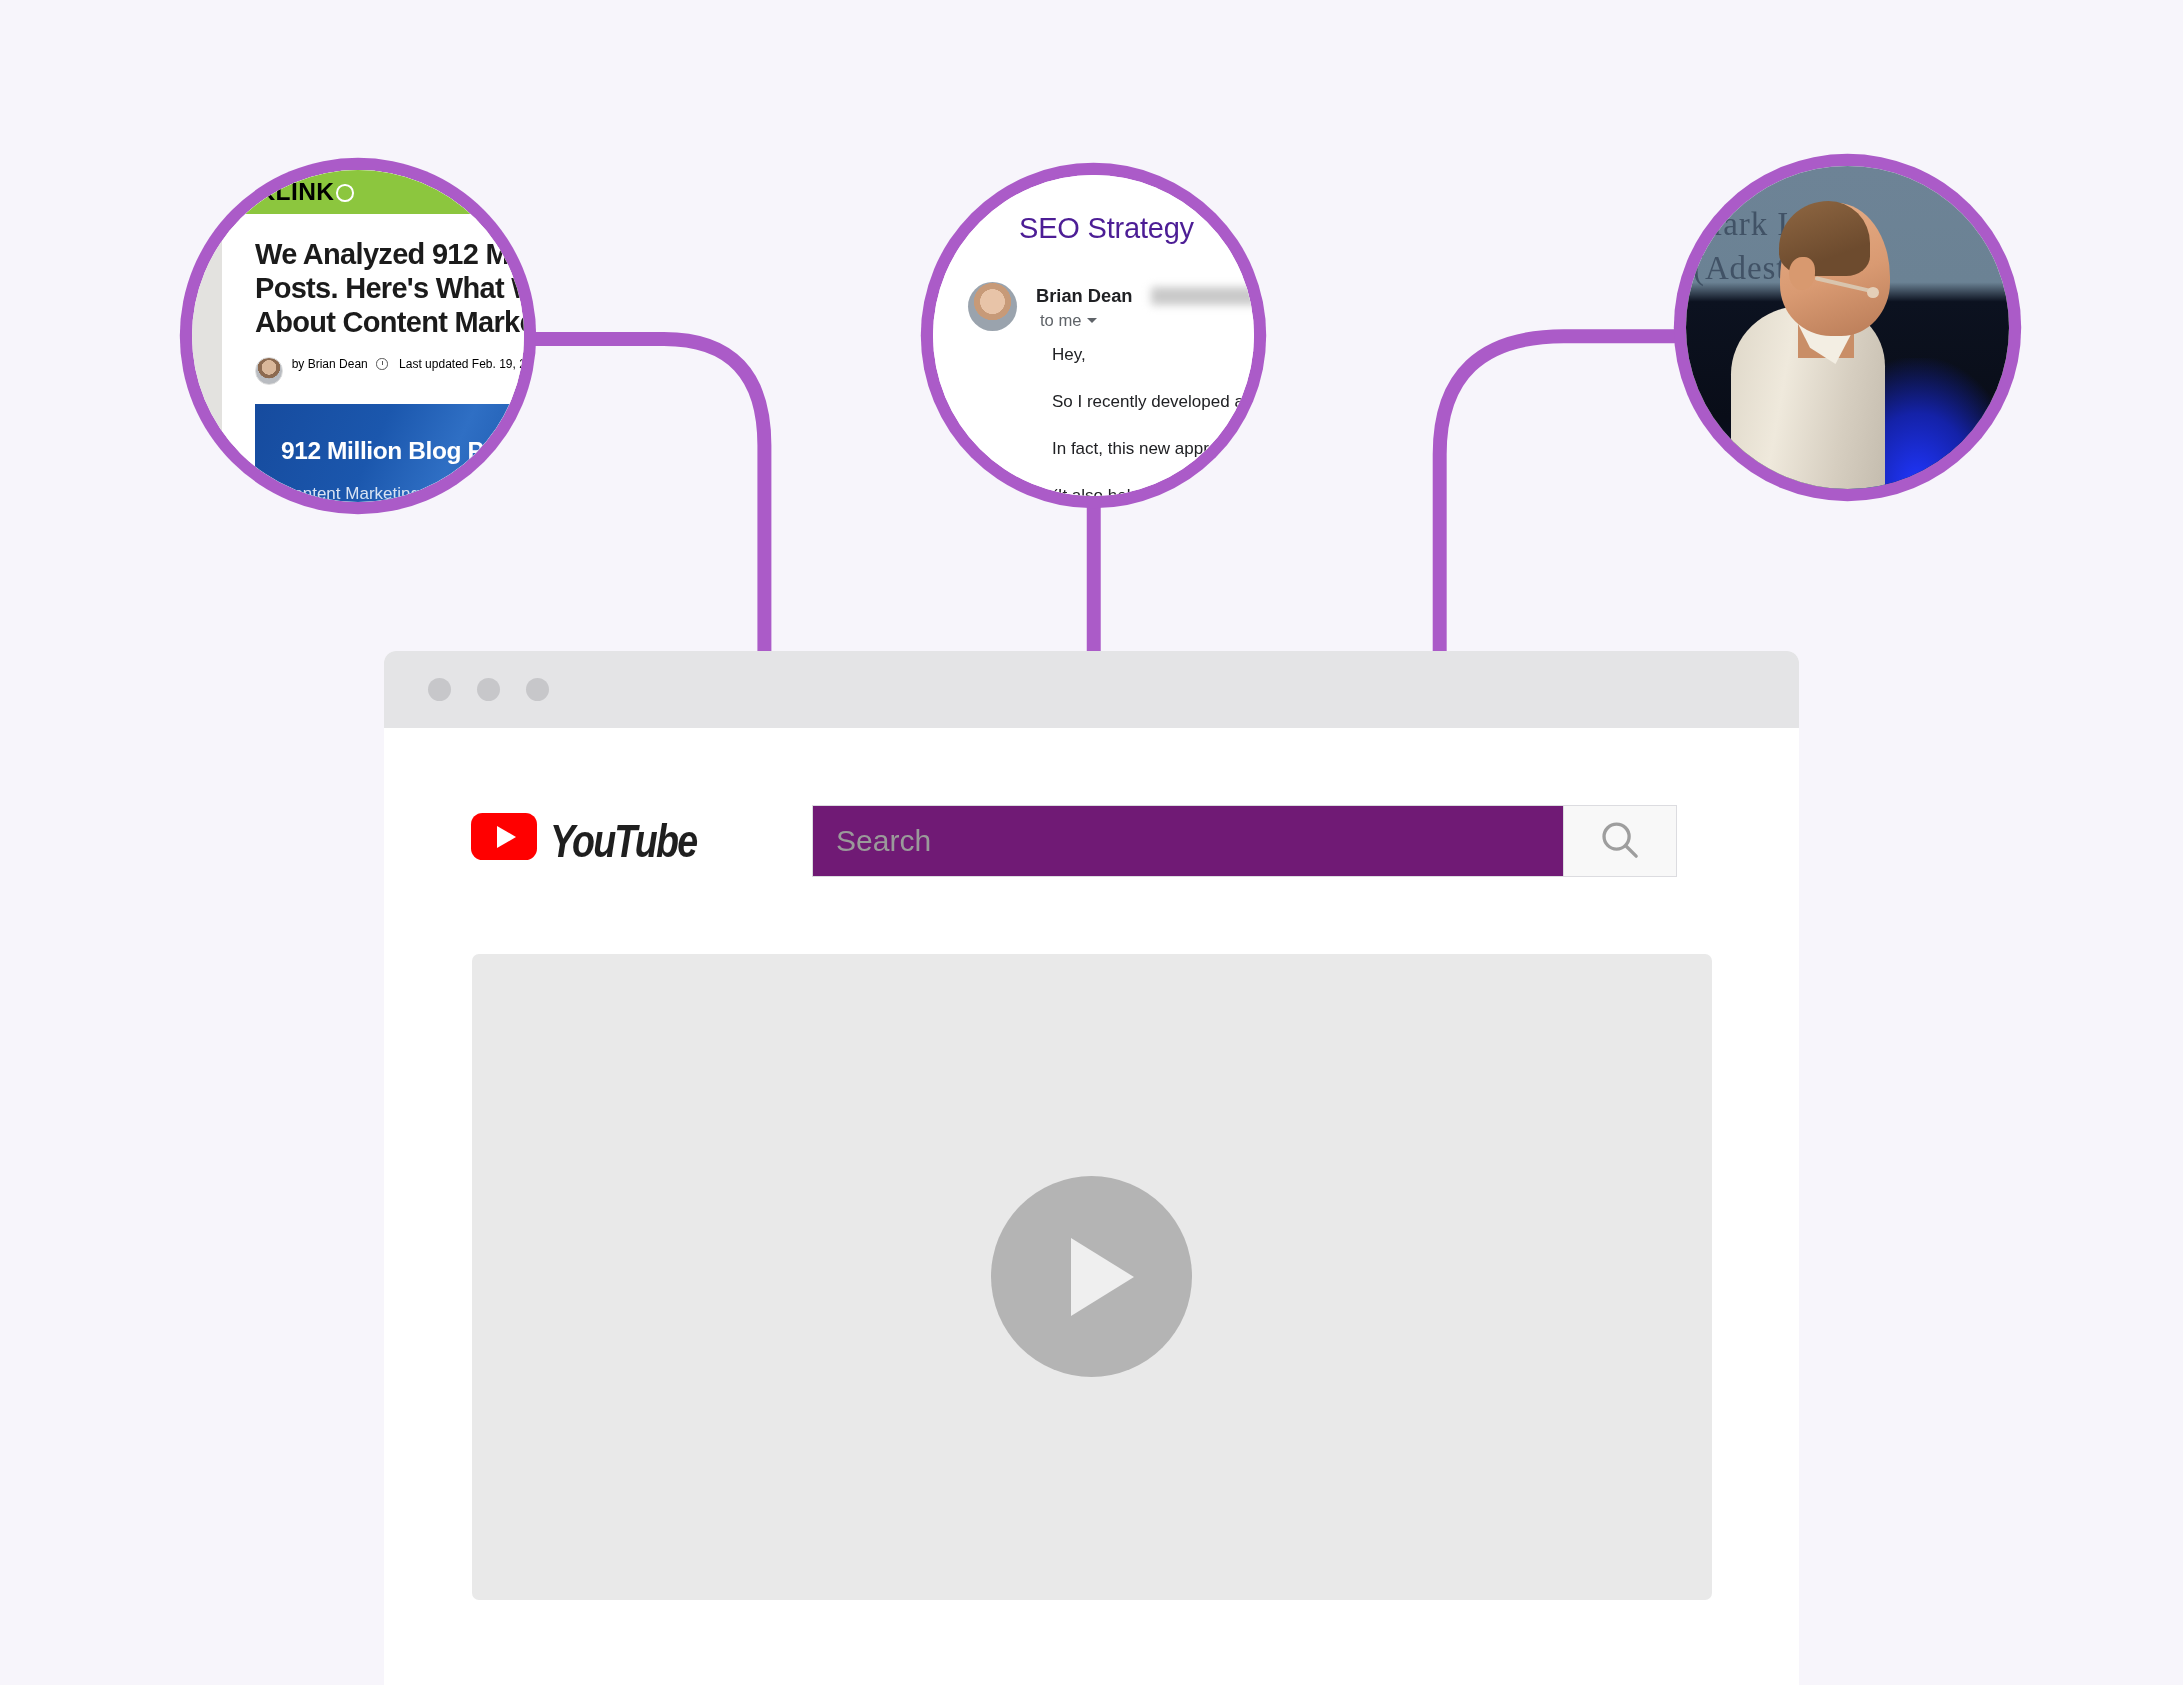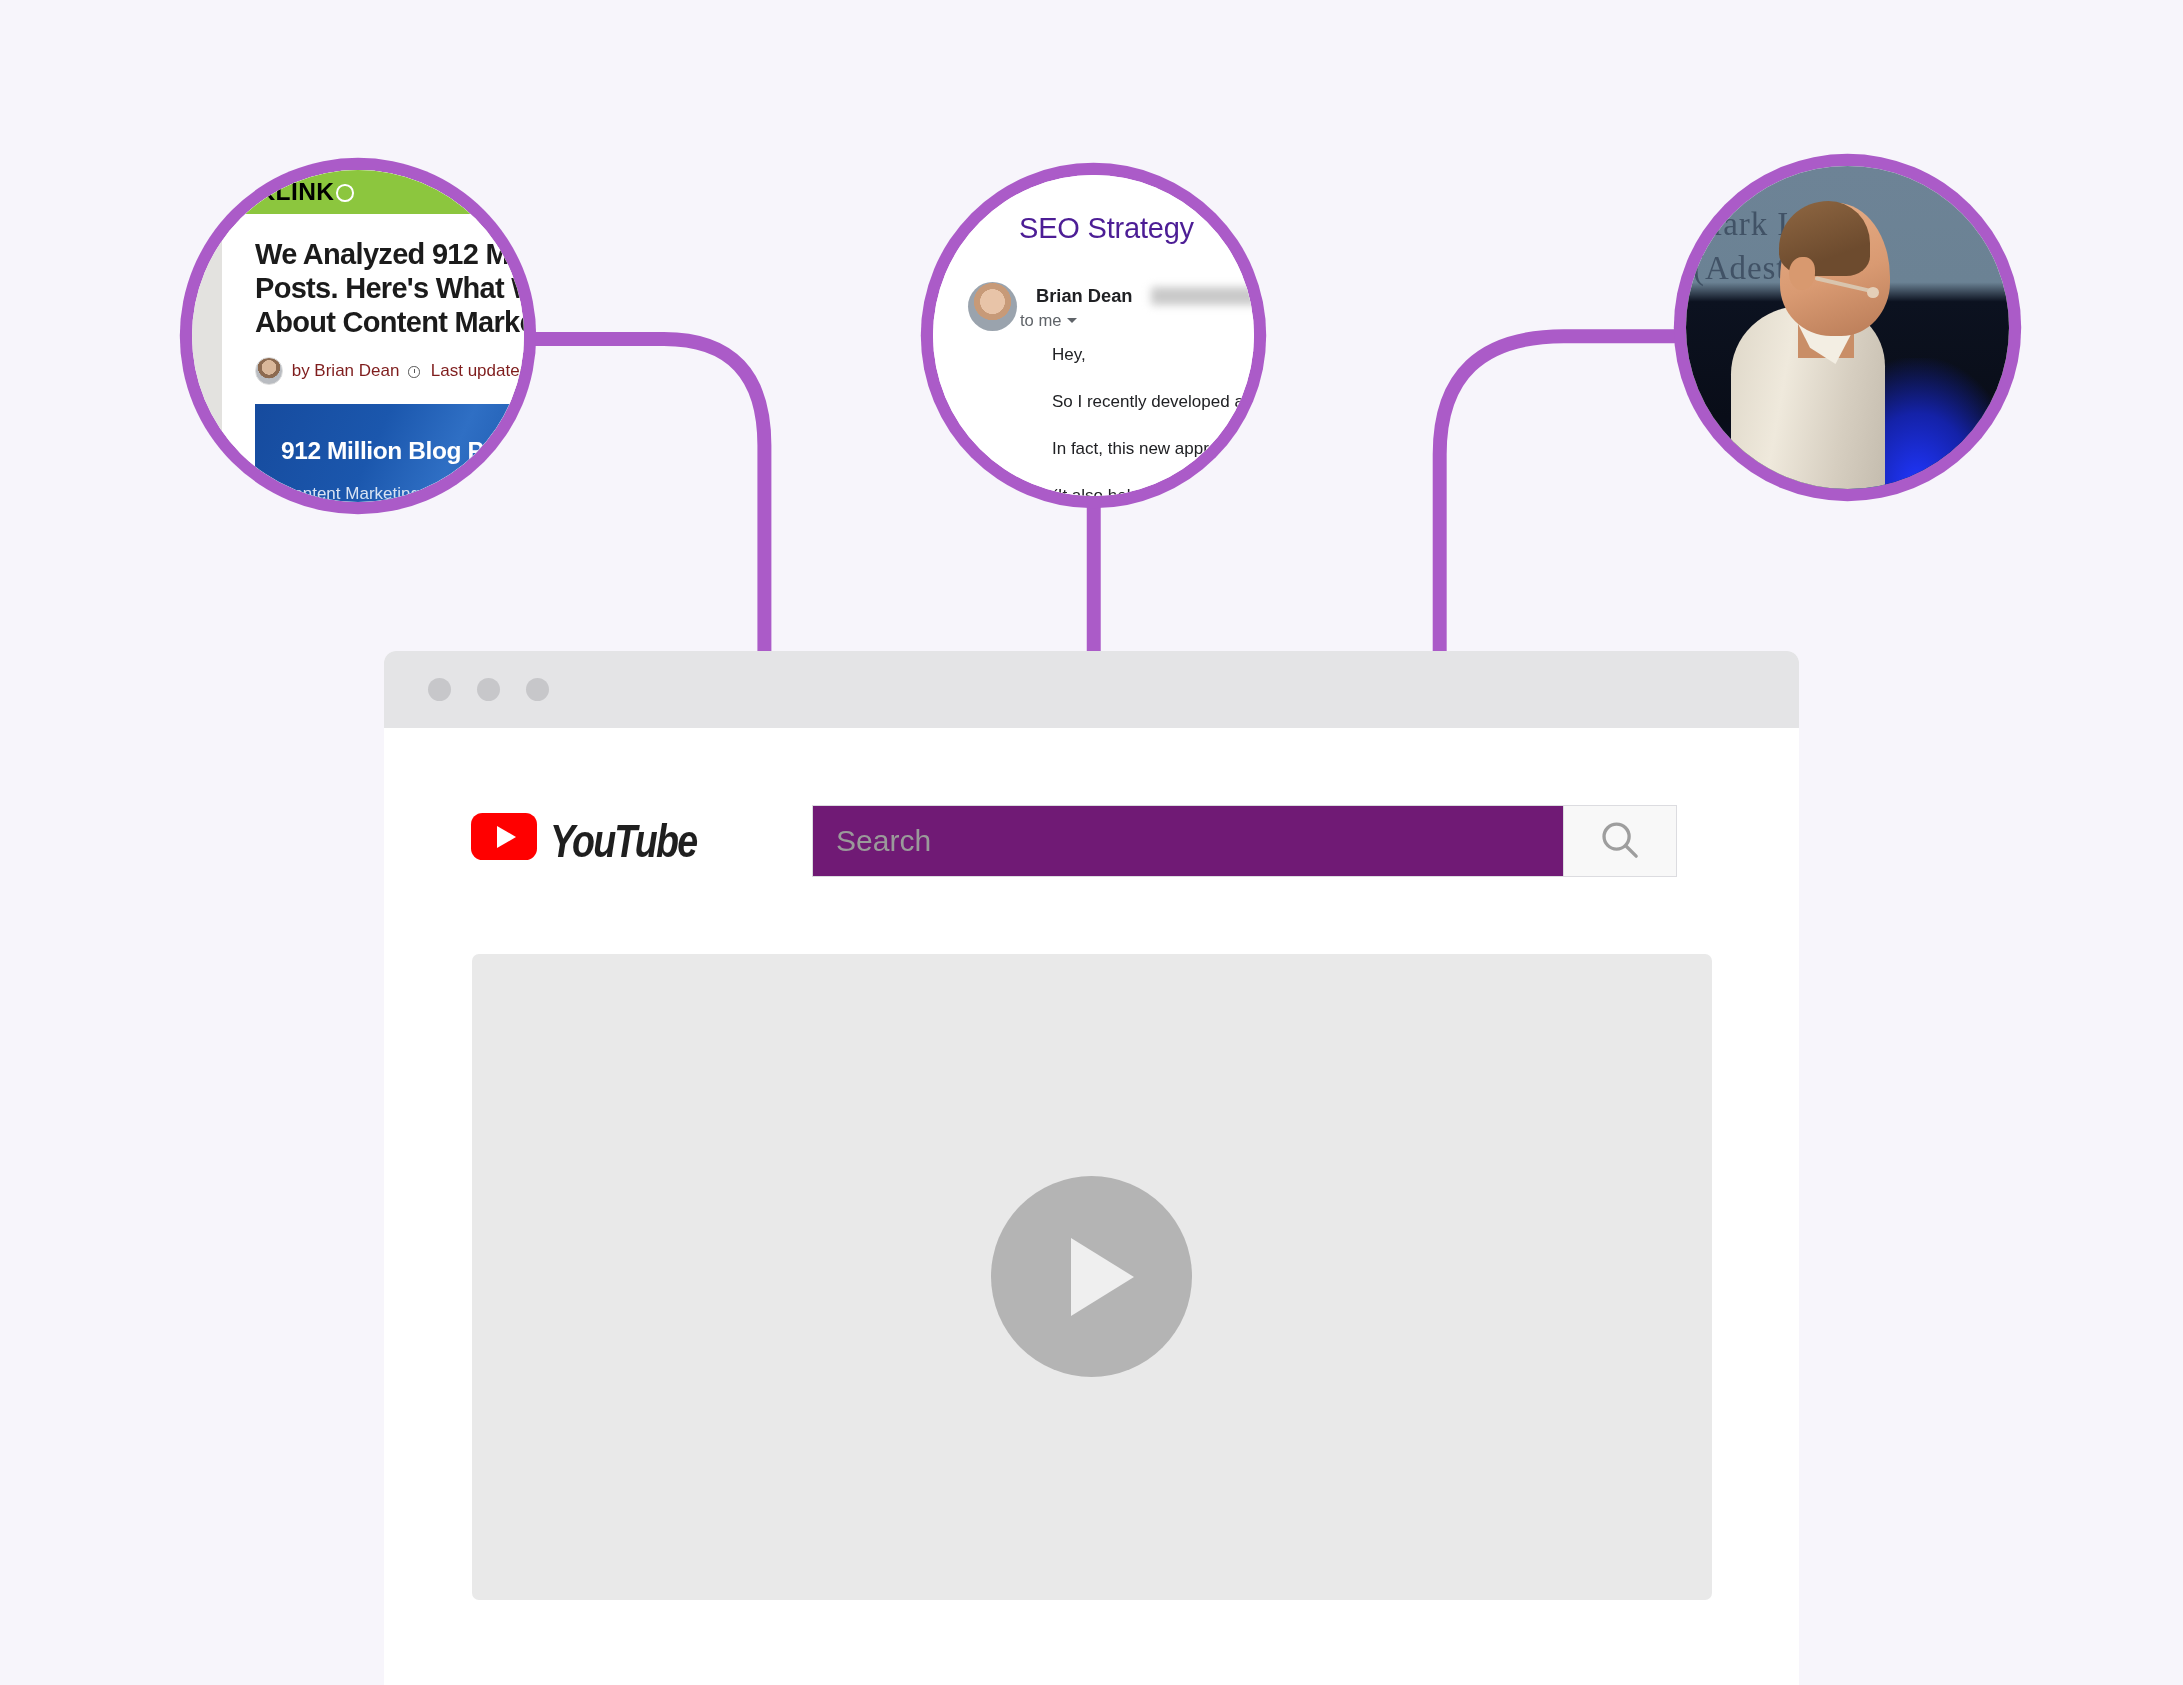--- a/index.html
+++ b/index.html
@@ -127,22 +127,22 @@
   }
   .bk-title {
     position: absolute; left: 63px; top: 68px; width: 419px;
     font-weight: bold; font-size: 29px; line-height: 1.17;
     color: #1b1b1b; letter-spacing: -0.7px;
     font-family: "Liberation Sans", sans-serif;
     white-space: pre;
   }
   .bk-byline {
     position: absolute; left: 63px; top: 187px;
-    display: flex; align-items: center; gap: 8.7px;
-    font-size: 17px; color: #7f1d1d; white-space: nowrap;
+    display: flex; align-items: flex-start; gap: 8.7px;
+    font-size: 12px; color: #000000; white-space: nowrap;
   }
   .bk-avatar {
     width: 28px; height: 28px; border-radius: 50%;
     background: radial-gradient(circle at 50% 36%, #d9b79a 0 34%, #8c6a50 35% 52%, #b9bcc1 53% 100%);
     border: 0.9px solid #ddd;
   }
   .bk-clock {
     display: inline-block; width: 11.4px; height: 11.4px;
     border: 1.4px solid #555; border-radius: 50%;
     position: relative; vertical-align: -1.7px; margin-right: 2.6px;
@@ -182,21 +182,21 @@
     font-size: 18.3px; font-weight: bold; color: #202124; white-space: nowrap;
   }
   .gm-redacted {
     position: absolute; left: 218px; top: 112px;
     width: 175px; height: 18.3px;
     background: #c9c9c9;
     filter: blur(4.4px);
     border-radius: 2.6px;
   }
   .gm-tome {
-    position: absolute; left: 87px; top: 136px;
+    position: absolute; left: 107px; top: 136px;
     font-size: 16.6px; color: #5f6368; white-space: nowrap;
   }
   .gm-caret {
     display: inline-block; width: 0; height: 0;
     border-left: 5.2px solid transparent; border-right: 5.2px solid transparent;
     border-top: 5.2px solid #5f6368; vertical-align: 2.6px; margin-left: 5.2px;
   }
   .gm-body {
     position: absolute; left: 119px; top: 171px; width: 349px;
     font-size: 17px; color: #202124; line-height: 1.05; white-space: nowrap;

